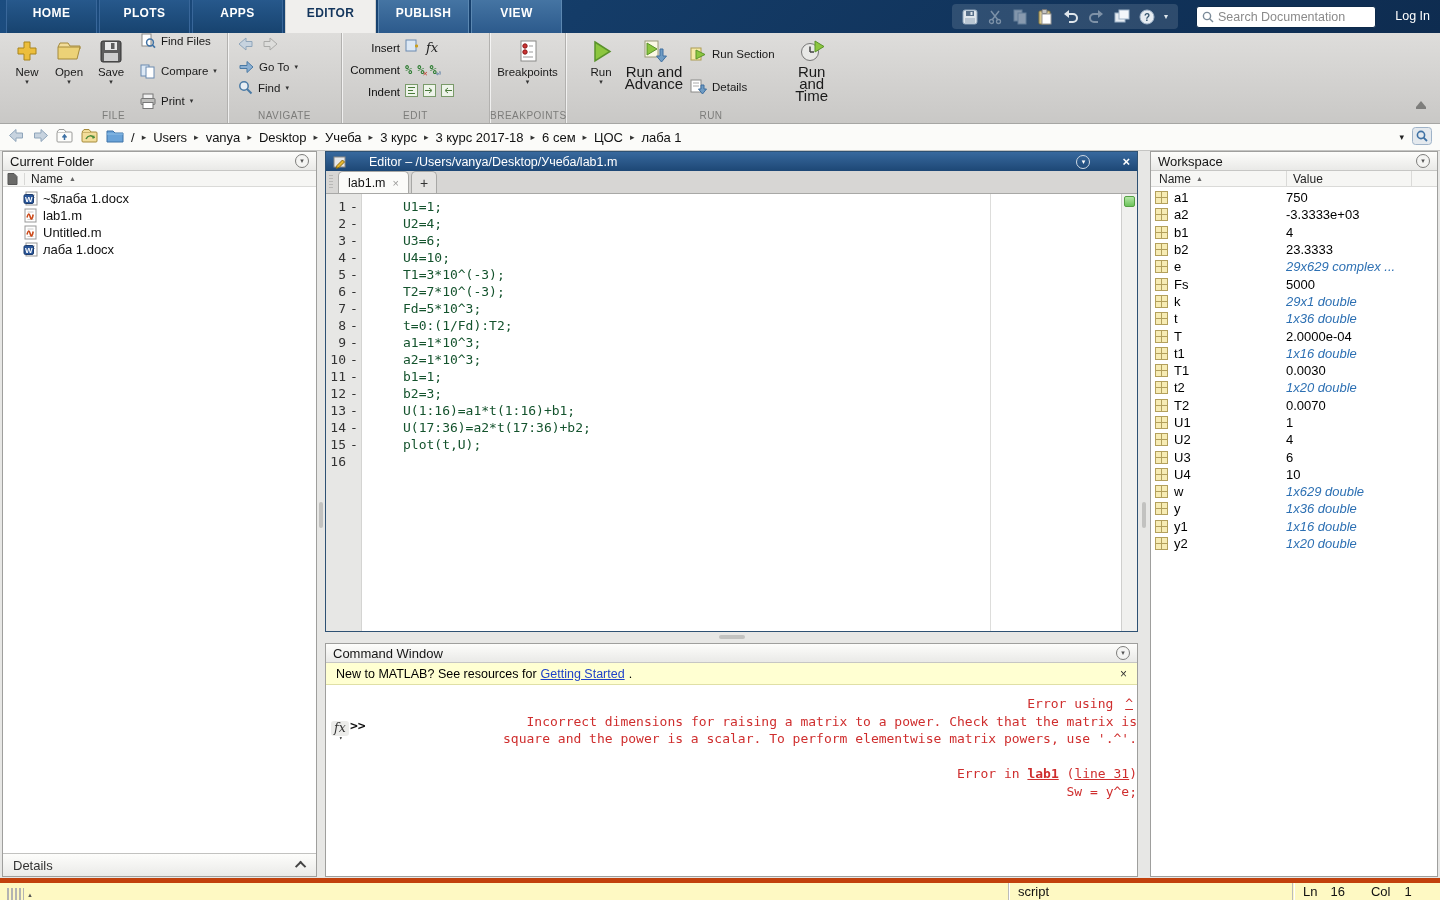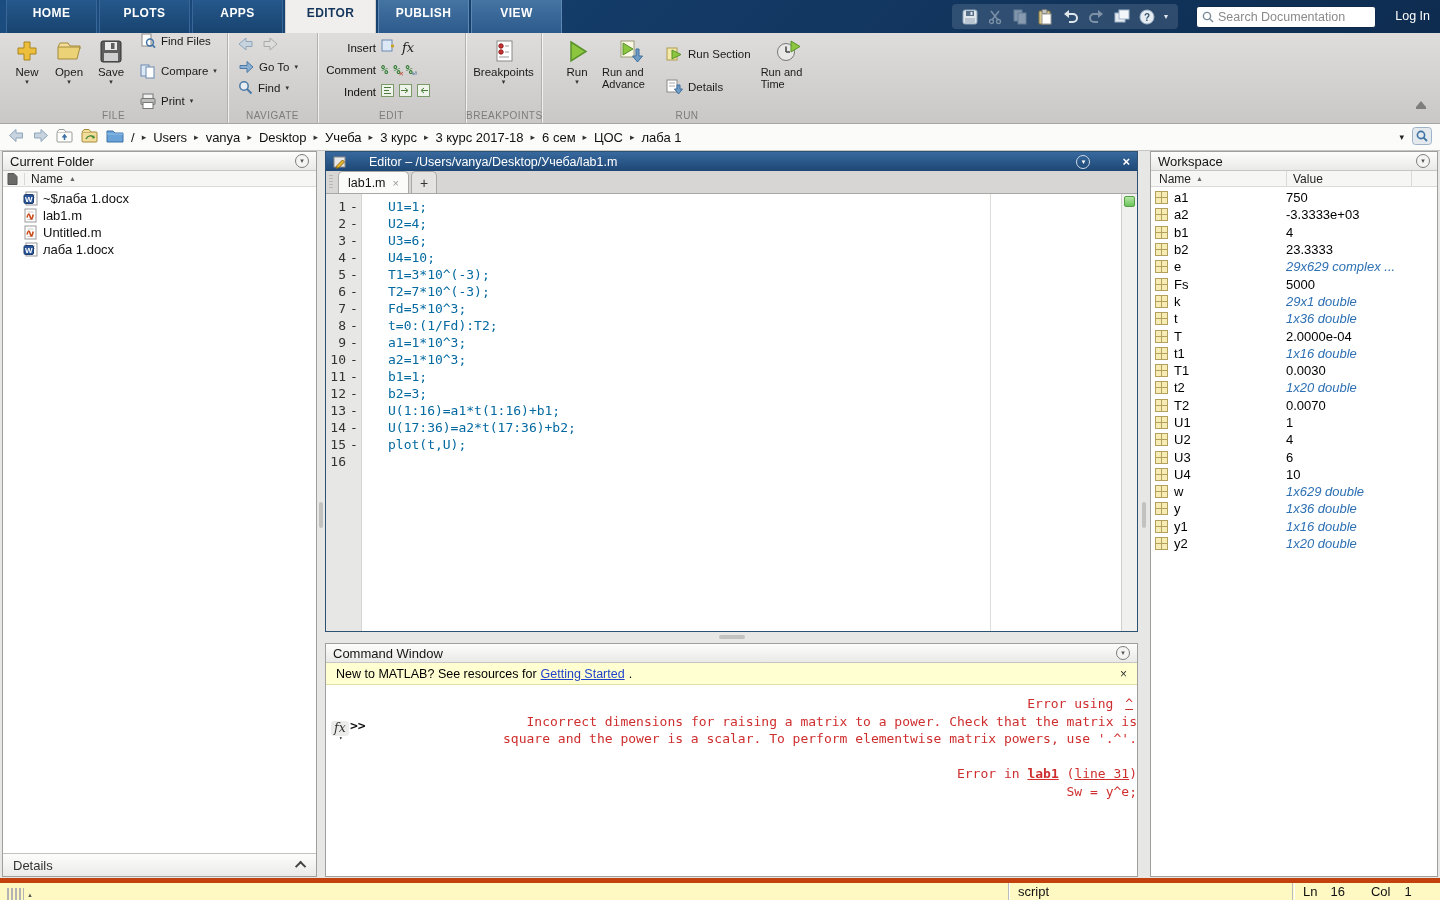--- a/index.html
+++ b/index.html
@@ -52,21 +52,21 @@
   .rsec-label {
     position:absolute; bottom:2px; left:0; right:0; text-align:center;
     font-size:10px; color:#7c7c7a; letter-spacing:.5px;
   }
   .rsec-content { display:flex; height:72px; padding:3px 6px 0 6px; }
   .rbig {
     display:flex; flex-direction:column; align-items:center; justify-content:flex-start;
     width:42px; padding-top:3px; gap:1px; cursor:default;
   }
   .rbl { font-size:11.5px; color:#1a1a1a; white-space:nowrap; }
-  .rbl2 { font-size:11px; color:#1a1a1a; line-height:12px; }
+  .rbl2 { font-size:15px; color:#1a1a1a; text-align:center; line-height:12px; }
   .rcaret { font-size:7px; color:#333; line-height:6px; }
   .rstack { display:flex; flex-direction:column; justify-content:center; gap:14px; margin-left:8px; }
   .rsmall { display:flex; align-items:center; gap:5px; font-size:11.5px; color:#1a1a1a; height:19px; cursor:default; }
   .editrow { display:flex; align-items:center; gap:5px; height:21px; }
   .editlabel { width:52px; text-align:right; font-size:11.5px; }
   .pct { font-weight:bold; color:#2e7d32; font-size:12px; font-family:"DejaVu Sans Mono",monospace; position:relative; }
   .pct .over { position:absolute; right:-3px; bottom:-1px; font-size:8px; color:#c0392b; font-weight:bold; }
   .pct .over2 { position:absolute; right:-4px; bottom:-1px; font-size:8px; color:#2e5d92; font-weight:bold; }
   .fxglyph { font-style:italic; font-family:"DejaVu Serif",serif; font-size:13px; color:#222; }
   .collapse-btn { position:absolute; right:12px; top:66px; width:14px; height:12px; cursor:default; }
@@ -140,21 +140,21 @@
   .code-area { position:relative; height:437px; font-family:"DejaVu Sans Mono",monospace; font-size:13px; overflow:hidden; }
   .gutter-bg { position:absolute; left:0; top:0; bottom:0; width:36px; background:#e7e7e5; border-right:1px solid #d4d4d2; }
   .ruler { position:absolute; left:664px; top:0; bottom:0; width:1px; background:#dddddb; }
   .mstrip { position:absolute; right:0; top:0; bottom:0; width:16px; background:#f0f0ee; border-left:1px solid #cfcfcd; }
   .mgreen { position:absolute; right:2px; top:2px; width:11px; height:11px;
     background:linear-gradient(#b4e6a6,#6cc45a); border:1px solid #55a044; border-radius:2px; }
   .code-lines { position:relative; padding-top:4px; }
   .cl { display:flex; height:17px; line-height:17px; }
   .ln { width:20px; text-align:right; color:#333; }
   .lm { width:16px; text-align:center; color:#333; }
-  .cd { padding-left:26px; white-space:pre; color:#0369a1; }
+  .cd { padding-left:41px; white-space:pre; color:#14532d; }
   
   #command-window { left:325px; top:643px; width:813px; height:234px; }
   .banner {
     height:22px; background:#ffffd2; border-bottom:1px solid #e0e0a6;
     display:flex; align-items:center; padding:0 10px; font-size:12.5px; color:#000; gap:4px;
   }
   .banner a { color:#2143c8; text-decoration:underline; cursor:pointer; }
   .banner .bx { margin-left:auto; color:#333; font-size:12px; cursor:default; }
   .cw-body { position:relative; height:190px; font-family:"DejaVu Sans Mono",monospace; font-size:13px;text-align:right; }
   .errblock { padding:10px 0 0 24px; color:#cf2e2e; }
@@ -342,21 +342,21 @@
                 <rect x="3" y="9.5" width="10" height="6" fill="#fff" stroke="#777"></rect>
               </svg>
             <span>Print</span>
             <span class="rcaret">▾</span>
           </div>
         </div>
       </div>
       <div class="rsec-label">FILE</div>
     </div>
 
-    <div class="rsec" style="width:90px;">
+    <div class="rsec" style="width:114px;">
       <div class="rsec-content" style="flex-direction:column; gap:2px; padding-left:10px;">
         <div style="display:flex; gap:6px; height:19px; align-items:center;">
           <span><svg width="17" height="14">
                 <path d="M8 1L1 7l7 6V9.5h6v-5H8z" fill="#c7d3df" stroke="#8fa5ba"></path>
               </svg></span>
           <span><svg width="17" height="14">
                 <path d="M9 1l7 6-7 6V9.5H3v-5h6z" fill="#dddddb" stroke="#aaaaa8"></path>
               </svg></span>
         </div>
         <div class="rsmall">

